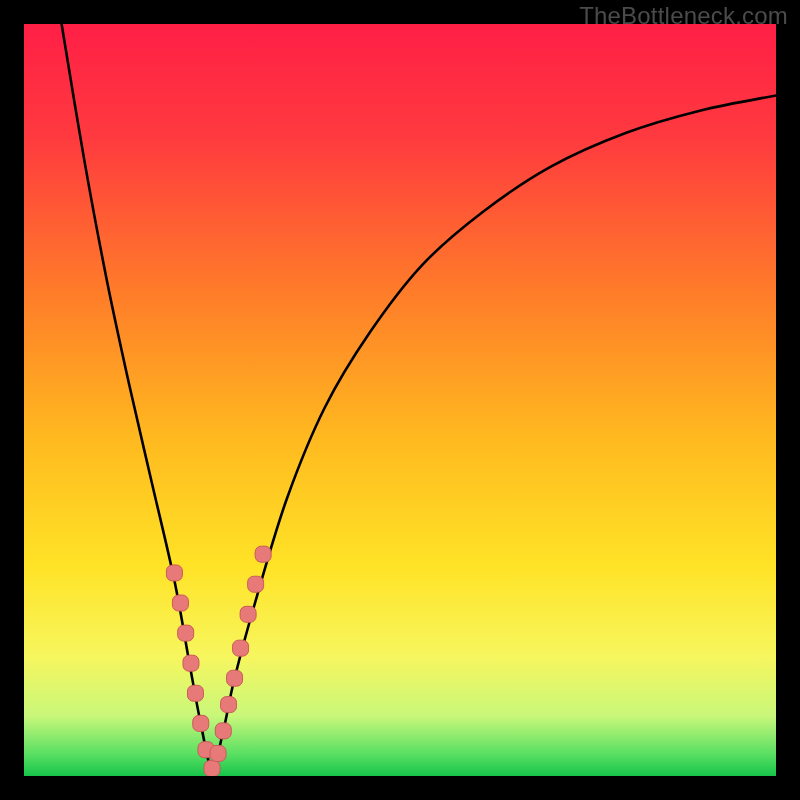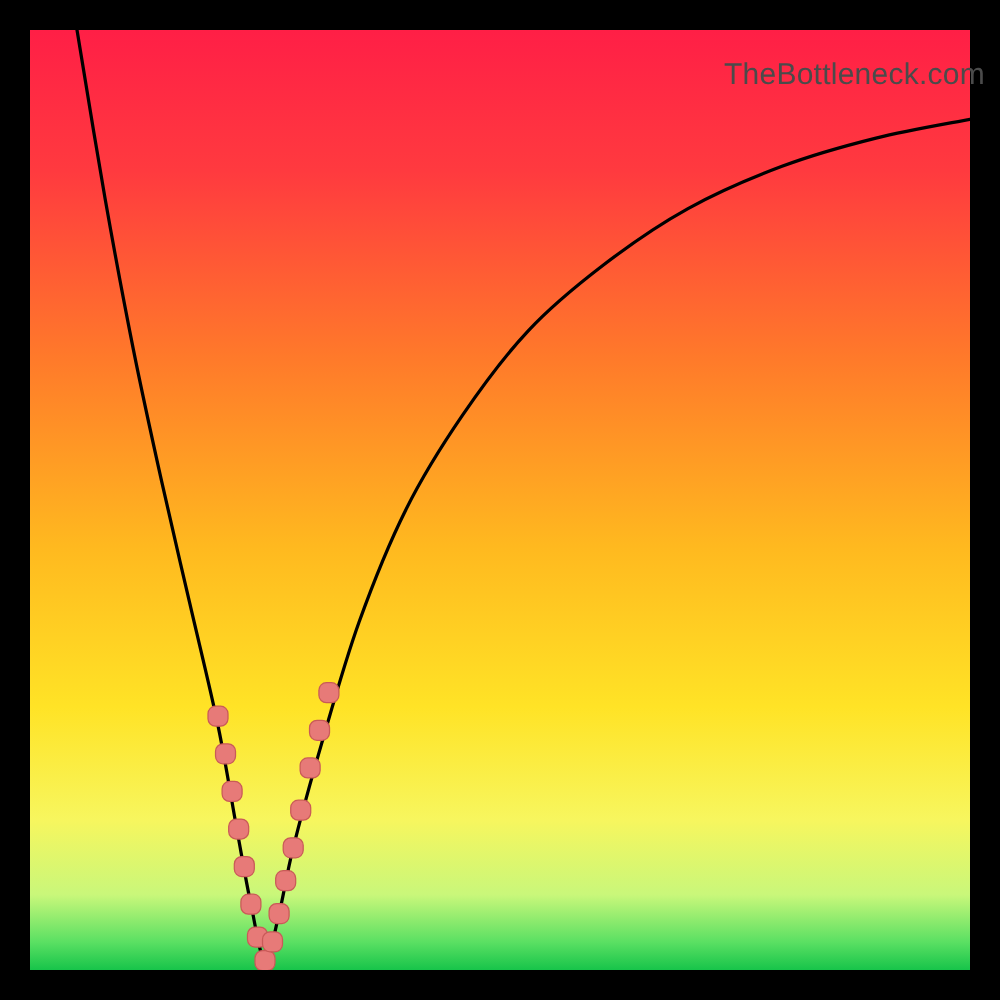--- a/index.html
+++ b/index.html
@@ -27,21 +27,20 @@
     height: 752px;
   }
   .watermark {
     position: absolute;
     top: 2px;
     right: 12px;
     color: #4b4b4b;
     font-size: 24px;
     font-weight: 500;
     letter-spacing: 0.2px;
-    margin-top: 44px;
   }
   svg { display: block; }
 </style>
 </head>
 <body>
 
 <div class="frame">
   <svg class="plot" viewBox="0 0 752 752" preserveAspectRatio="none">
     <defs>
       <linearGradient id="bg-grad" x1="0" y1="0" x2="0" y2="1">

